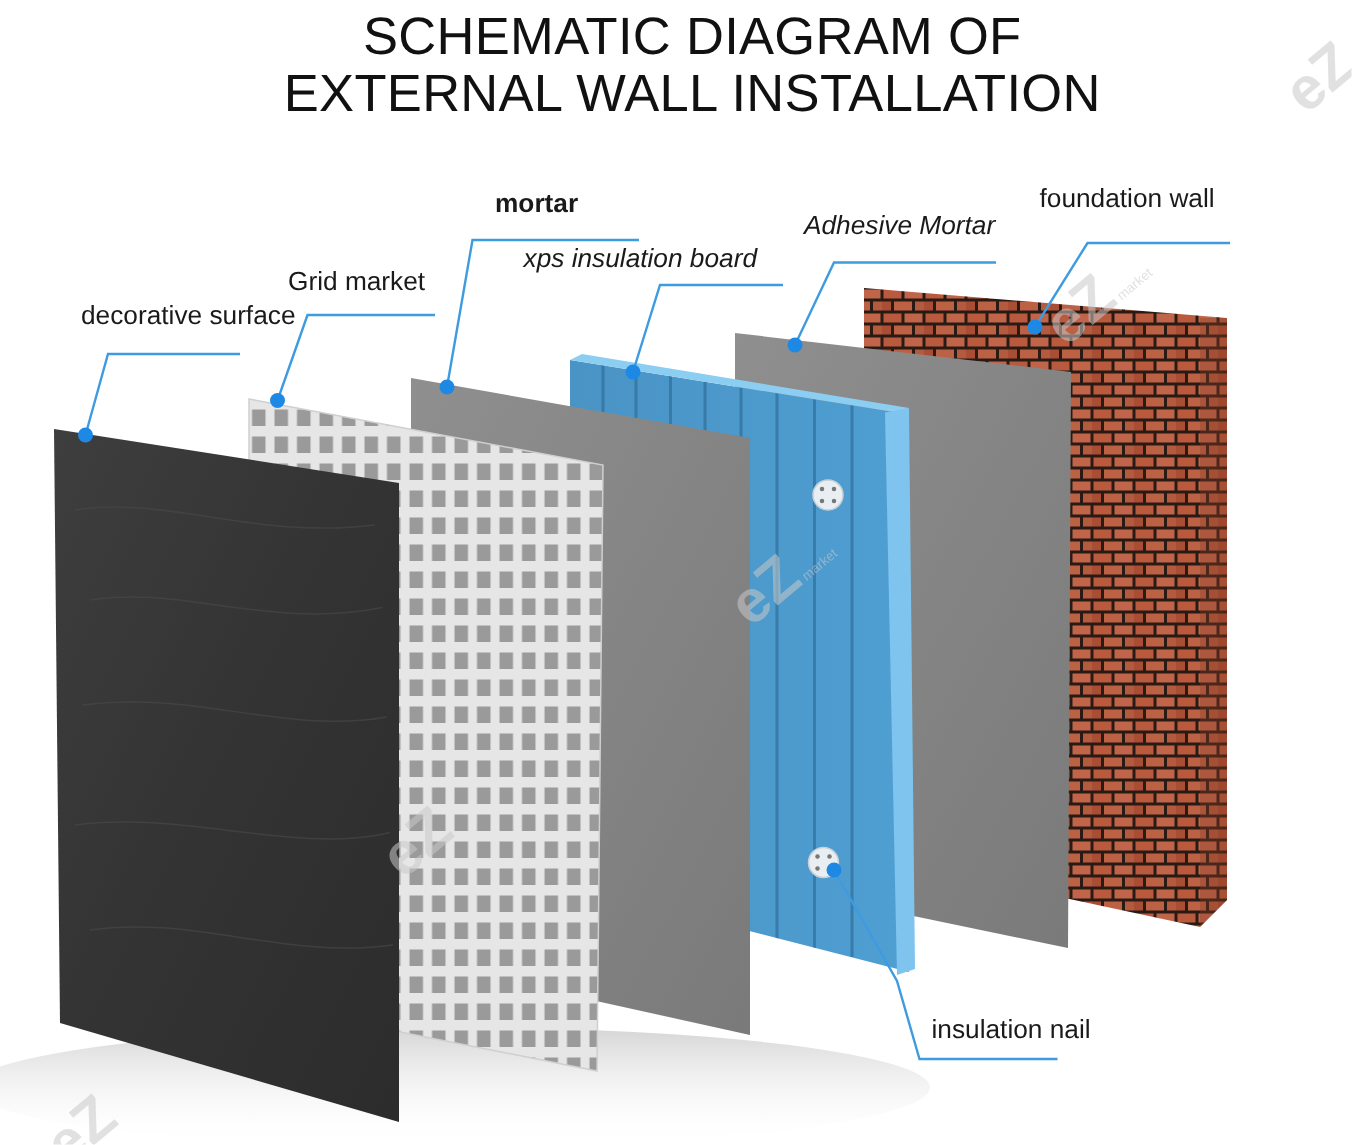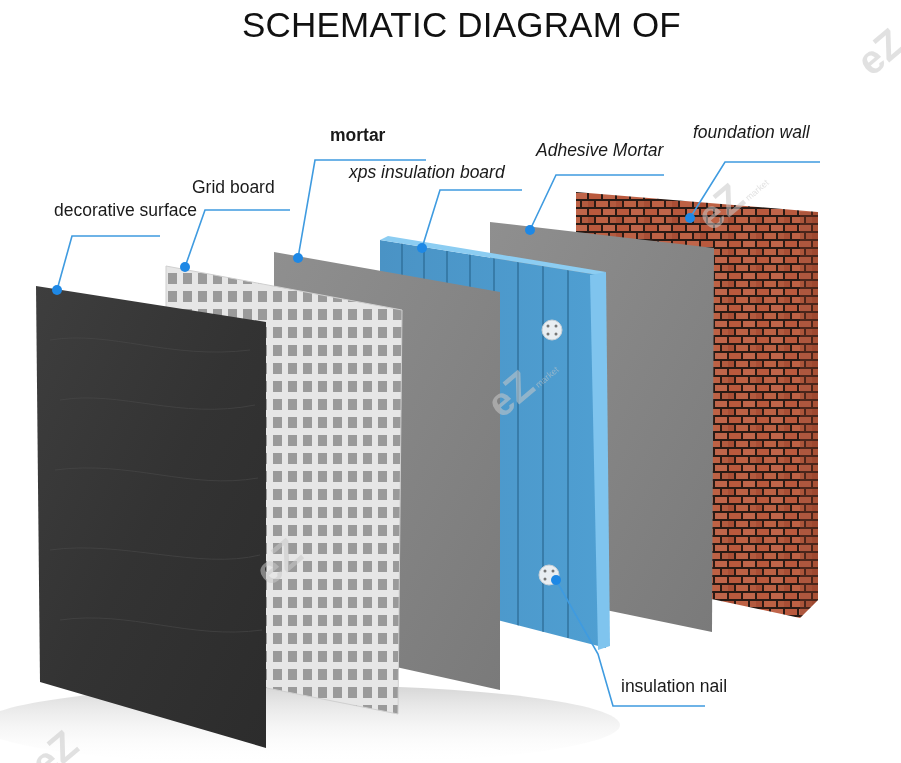--- a/index.html
+++ b/index.html
@@ -10,20 +10,21 @@
   .label { position: absolute; font-size: 17.5px; color: #1a1a1a; white-space: nowrap; line-height: 20px; }
   .wm { position: absolute; color: rgba(200,200,200,0.55); font-family: "Liberation Sans", sans-serif; font-weight: bold; transform: rotate(-40deg); transform-origin: left top; }
   .wm .big { font-size: 40px; }
   .wm .small { font-size: 9px; font-weight: normal; margin-left: 2px; }
 </style>
 </head>
 <body>
 
 <div class="title">
   <div>SCHEMATIC DIAGRAM OF</div>
+  <div>EXTERNAL WALL INSTALLATION</div>
 </div>
 
 <svg id="scene" width="901" height="763" viewBox="0 0 901 763">
   <defs>
     <linearGradient id="floorShadow" x1="0" y1="0" x2="0" y2="1">
       <stop offset="0" stop-color="#d0d0d0" stop-opacity="0.9"></stop>
       <stop offset="1" stop-color="#ffffff" stop-opacity="0"></stop>
     </linearGradient>
     <linearGradient id="darkWood" x1="0" y1="0" x2="1" y2="1">
       <stop offset="0" stop-color="#3e3e3e"></stop>
@@ -130,24 +131,24 @@
     <circle cx="185" cy="267" r="5"></circle>
     <circle cx="298" cy="258" r="5"></circle>
     <circle cx="422" cy="248" r="5"></circle>
     <circle cx="530" cy="230" r="5"></circle>
     <circle cx="690" cy="218" r="5"></circle>
     <circle cx="556" cy="580" r="5"></circle>
   </g>
 </svg>
 
 <div class="label" style="left:16px; top:200px;margin-left:38px;">decorative surface</div>
-<div class="label" style="left:192px; top:177px;">Grid board</div>
+<div class="label" style="left:192px; top:177px;">Grid market</div>
 <div class="label" style="left:330px; top:125px;font-weight:bold;">mortar</div>
 <div class="label" style="left:349px; top:162px;font-style:italic;">xps insulation board</div>
 <div class="label" style="left:536px; top:140px;font-style:italic;">Adhesive Mortar</div>
-<div class="label" style="left:693px; top:122px;font-style:italic;">foundation wall</div>
+<div class="label" style="left:693px; top:122px;">foundation wall</div>
 <div class="label" style="left:621px; top:676px;">insulation nail</div>
 
 <div class="wm" style="left:848px; top:50px;"><span class="big">eZ</span></div>
 <div class="wm" style="left:688px; top:205px;"><span class="big">eZ</span><span class="small">market</span></div>
 <div class="wm" style="left:478px; top:392px;"><span class="big">eZ</span><span class="small">market</span></div>
 <div class="wm" style="left:246px; top:560px;"><span class="big">eZ</span></div>
 <div class="wm" style="left:22px; top:752px;"><span class="big">eZ</span></div>
 
 </body></html>

